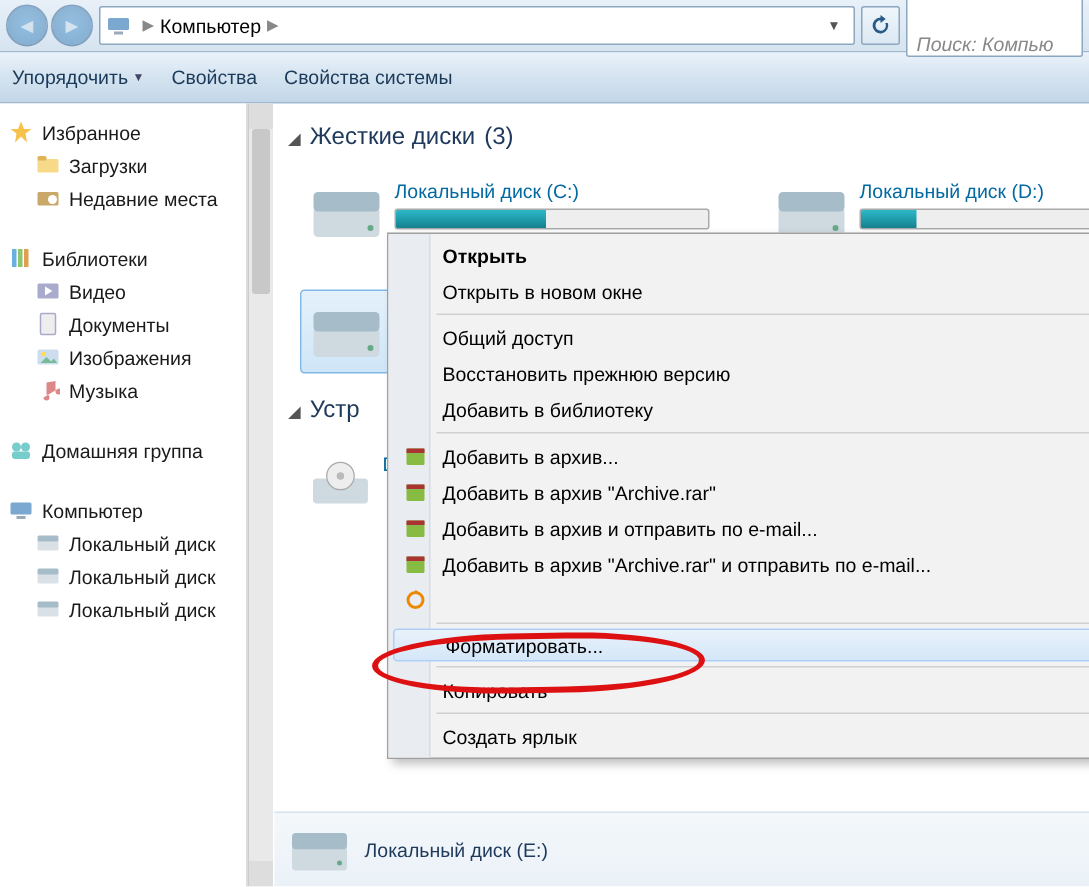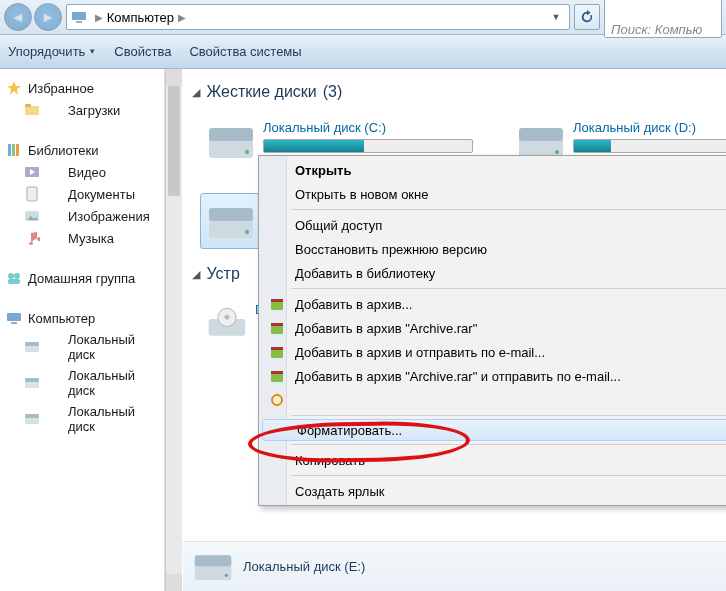--- a/index.html
+++ b/index.html
@@ -26,21 +26,21 @@
 .sidebar { width: 165px; background: #fff; border-right: 1px solid #ddd; overflow: hidden; padding-top: 8px; }
 .scrollbar-v { width: 17px; background: #e9e9e9; border-left: 1px solid #ccc; position: relative; }
 .scrollbar-v::before, .scrollbar-v::after { content: ""; position: absolute; left: 0; right: 0; height: 17px; background: #ddd; }
 .scrollbar-v::before { top: 0; } .scrollbar-v::after { bottom: 0; }
 .scrollbar-thumb { position: absolute; top: 17px; left: 2px; right: 2px; height: 110px; background: #c8c8c8; border-radius: 2px; }
 
 .side-group { margin-bottom: 18px; }
 .side-item { display: flex; align-items: center; gap: 6px; padding: 3px 4px 3px 12px; font-size: 13px; color: #1a1a1a; cursor: default; }
 .side-item.head { font-size: 13px; padding-left: 6px; }
 .side-item .ic { width: 16px; height: 16px; flex-shrink: 0; }
-.side-item.indent { padding-left: 24px; gap: 28px; }
+.side-item.indent { padding-left: 24px; }
 
 .content { flex: 1; padding: 10px 0 0 0; position: relative; overflow: hidden; }
 .section-header { display: flex; align-items: center; gap: 6px; font-size: 16px; color: #1e395b; padding: 4px 10px; }
 .section-header .arrow { font-size: 11px; color: #555; }
 .section-header .count { color: #1e395b; }
 
 .drives-row { display: flex; gap: 30px; padding: 8px 0 8px 18px; }
 .drive { width: 295px; display: flex; gap: 8px; padding: 6px; border: 1px solid transparent; border-radius: 3px; }
 .drive.selected { background: linear-gradient(#e4f1fb, #cfe6f7); border: 1px solid #7fb7e6; }
 .drive-icon { width: 48px; height: 40px; margin-top: 2px; }
@@ -122,20 +122,27 @@
           </svg>
         <span>Избранное</span>
       </div>
       <div class="side-item indent">
         <svg class="ic" viewBox="0 0 16 16">
             <rect class="i-folder" x="1" y="4" width="14" height="9" rx="1"></rect>
             <rect fill="#e0b455" x="1" y="2" width="6" height="3" rx="1"></rect>
           </svg>
         <span>Загрузки</span>
       </div>
+      <div class="side-item indent">
+        <svg class="ic" viewBox="0 0 16 16">
+            <rect fill="#c9a86a" x="1" y="4" width="14" height="9" rx="1"></rect>
+            <circle fill="#fff" cx="11" cy="9" r="3"></circle>
+          </svg>
+        <span>Недавние места</span>
+      </div>
     </div>
 
     <div class="side-group">
       <div class="side-item head">
         <svg class="ic" viewBox="0 0 16 16">
             <rect fill="#6bb0e0" x="2" y="2" width="3" height="12"></rect>
             <rect fill="#8cc670" x="6" y="2" width="3" height="12"></rect>
             <rect fill="#e0a050" x="10" y="2" width="3" height="12"></rect>
           </svg>
         <span>Библиотеки</span>

